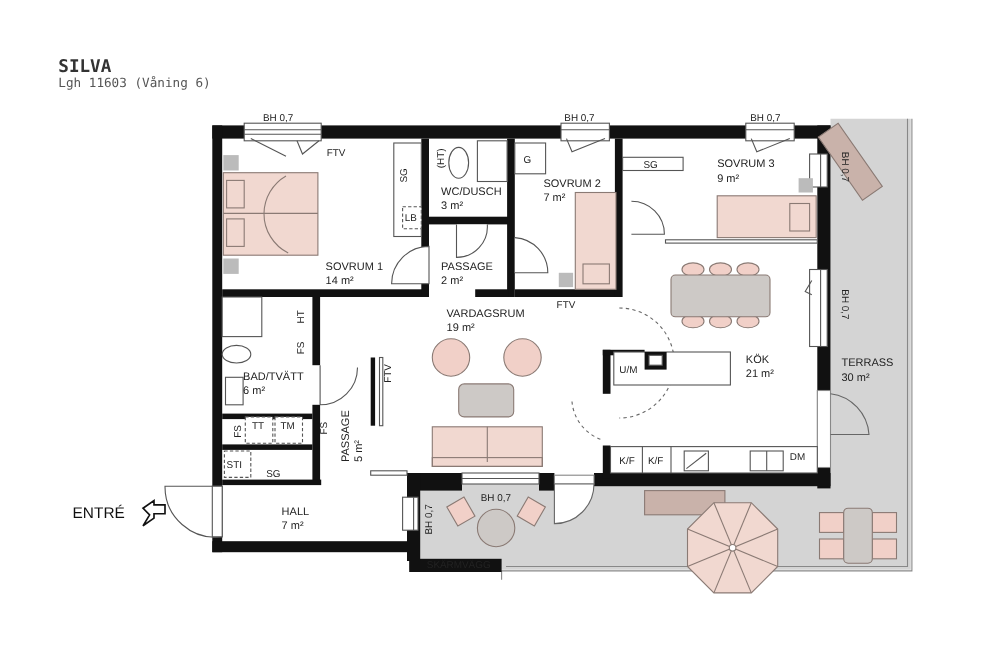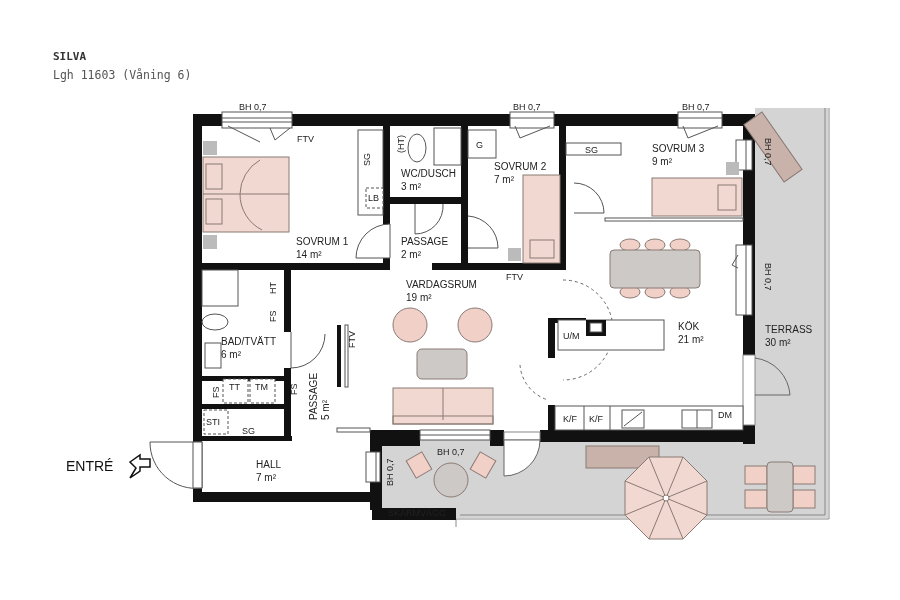--- a/index.html
+++ b/index.html
@@ -1,17 +1,17 @@
 <!DOCTYPE html>
 <html><head>
 <meta charset="utf-8">
 <style>
   html, body { margin:0; padding:0; background:#ffffff; }
   body { width:900px; height:600px; position:relative; overflow:hidden; font-family:"Liberation Sans", sans-serif; }
-  .title { position:absolute; left:53px; top:50px; font-family:"DejaVu Sans Mono", monospace; font-weight:bold; font-size:11px; color:#333; }
+  .title { position:absolute; left:53px; top:50px; font-family:"DejaVu Sans Mono", monospace; font-weight:bold; font-size:16px; color:#333; }
   .subtitle { position:absolute; left:53px; top:68px; font-family:"DejaVu Sans Mono", monospace; font-size:11.5px; color:#555;text-align:right; }
   svg { position:absolute; left:0; top:0; }
   .lbl { font-family:"Liberation Sans", sans-serif; font-size:10px; fill:#222; }
   .sm { font-family:"Liberation Sans", sans-serif; font-size:9px; fill:#222; }
   .entre { font-family:"Liberation Sans", sans-serif; font-size:14px; fill:#111; }
 </style>
 </head>
 <body>
 
 <div class="title">SILVA</div>

